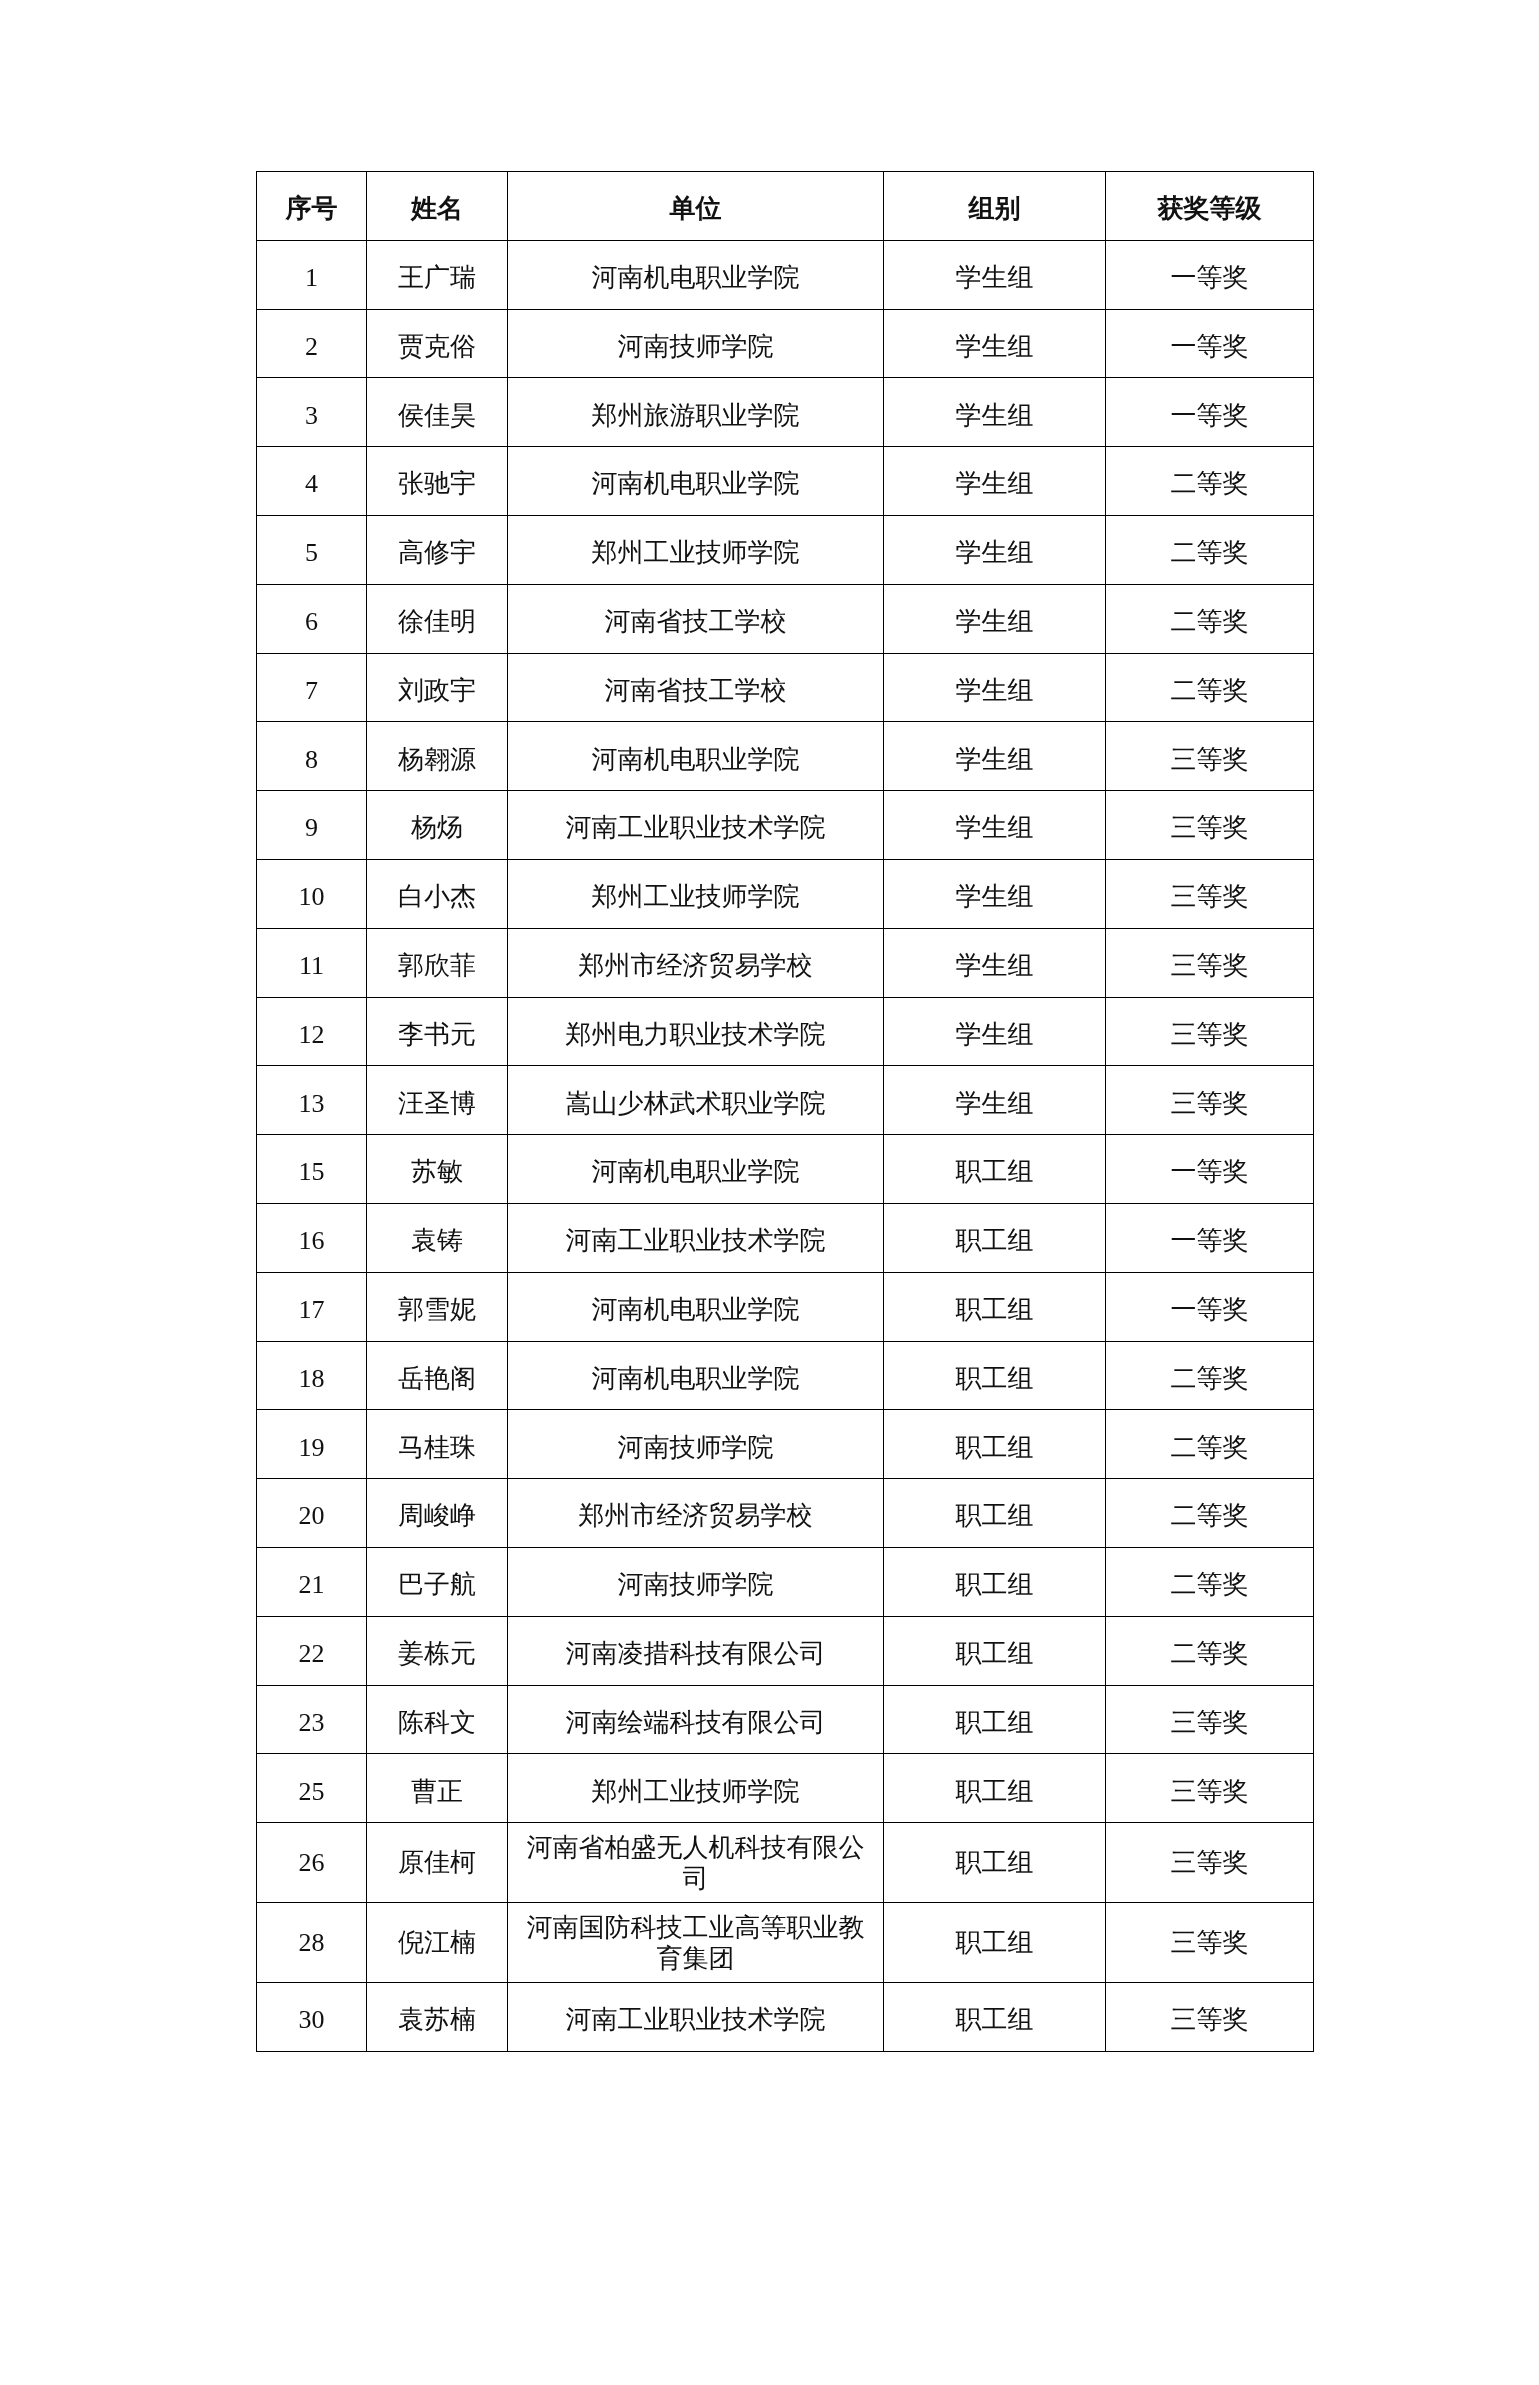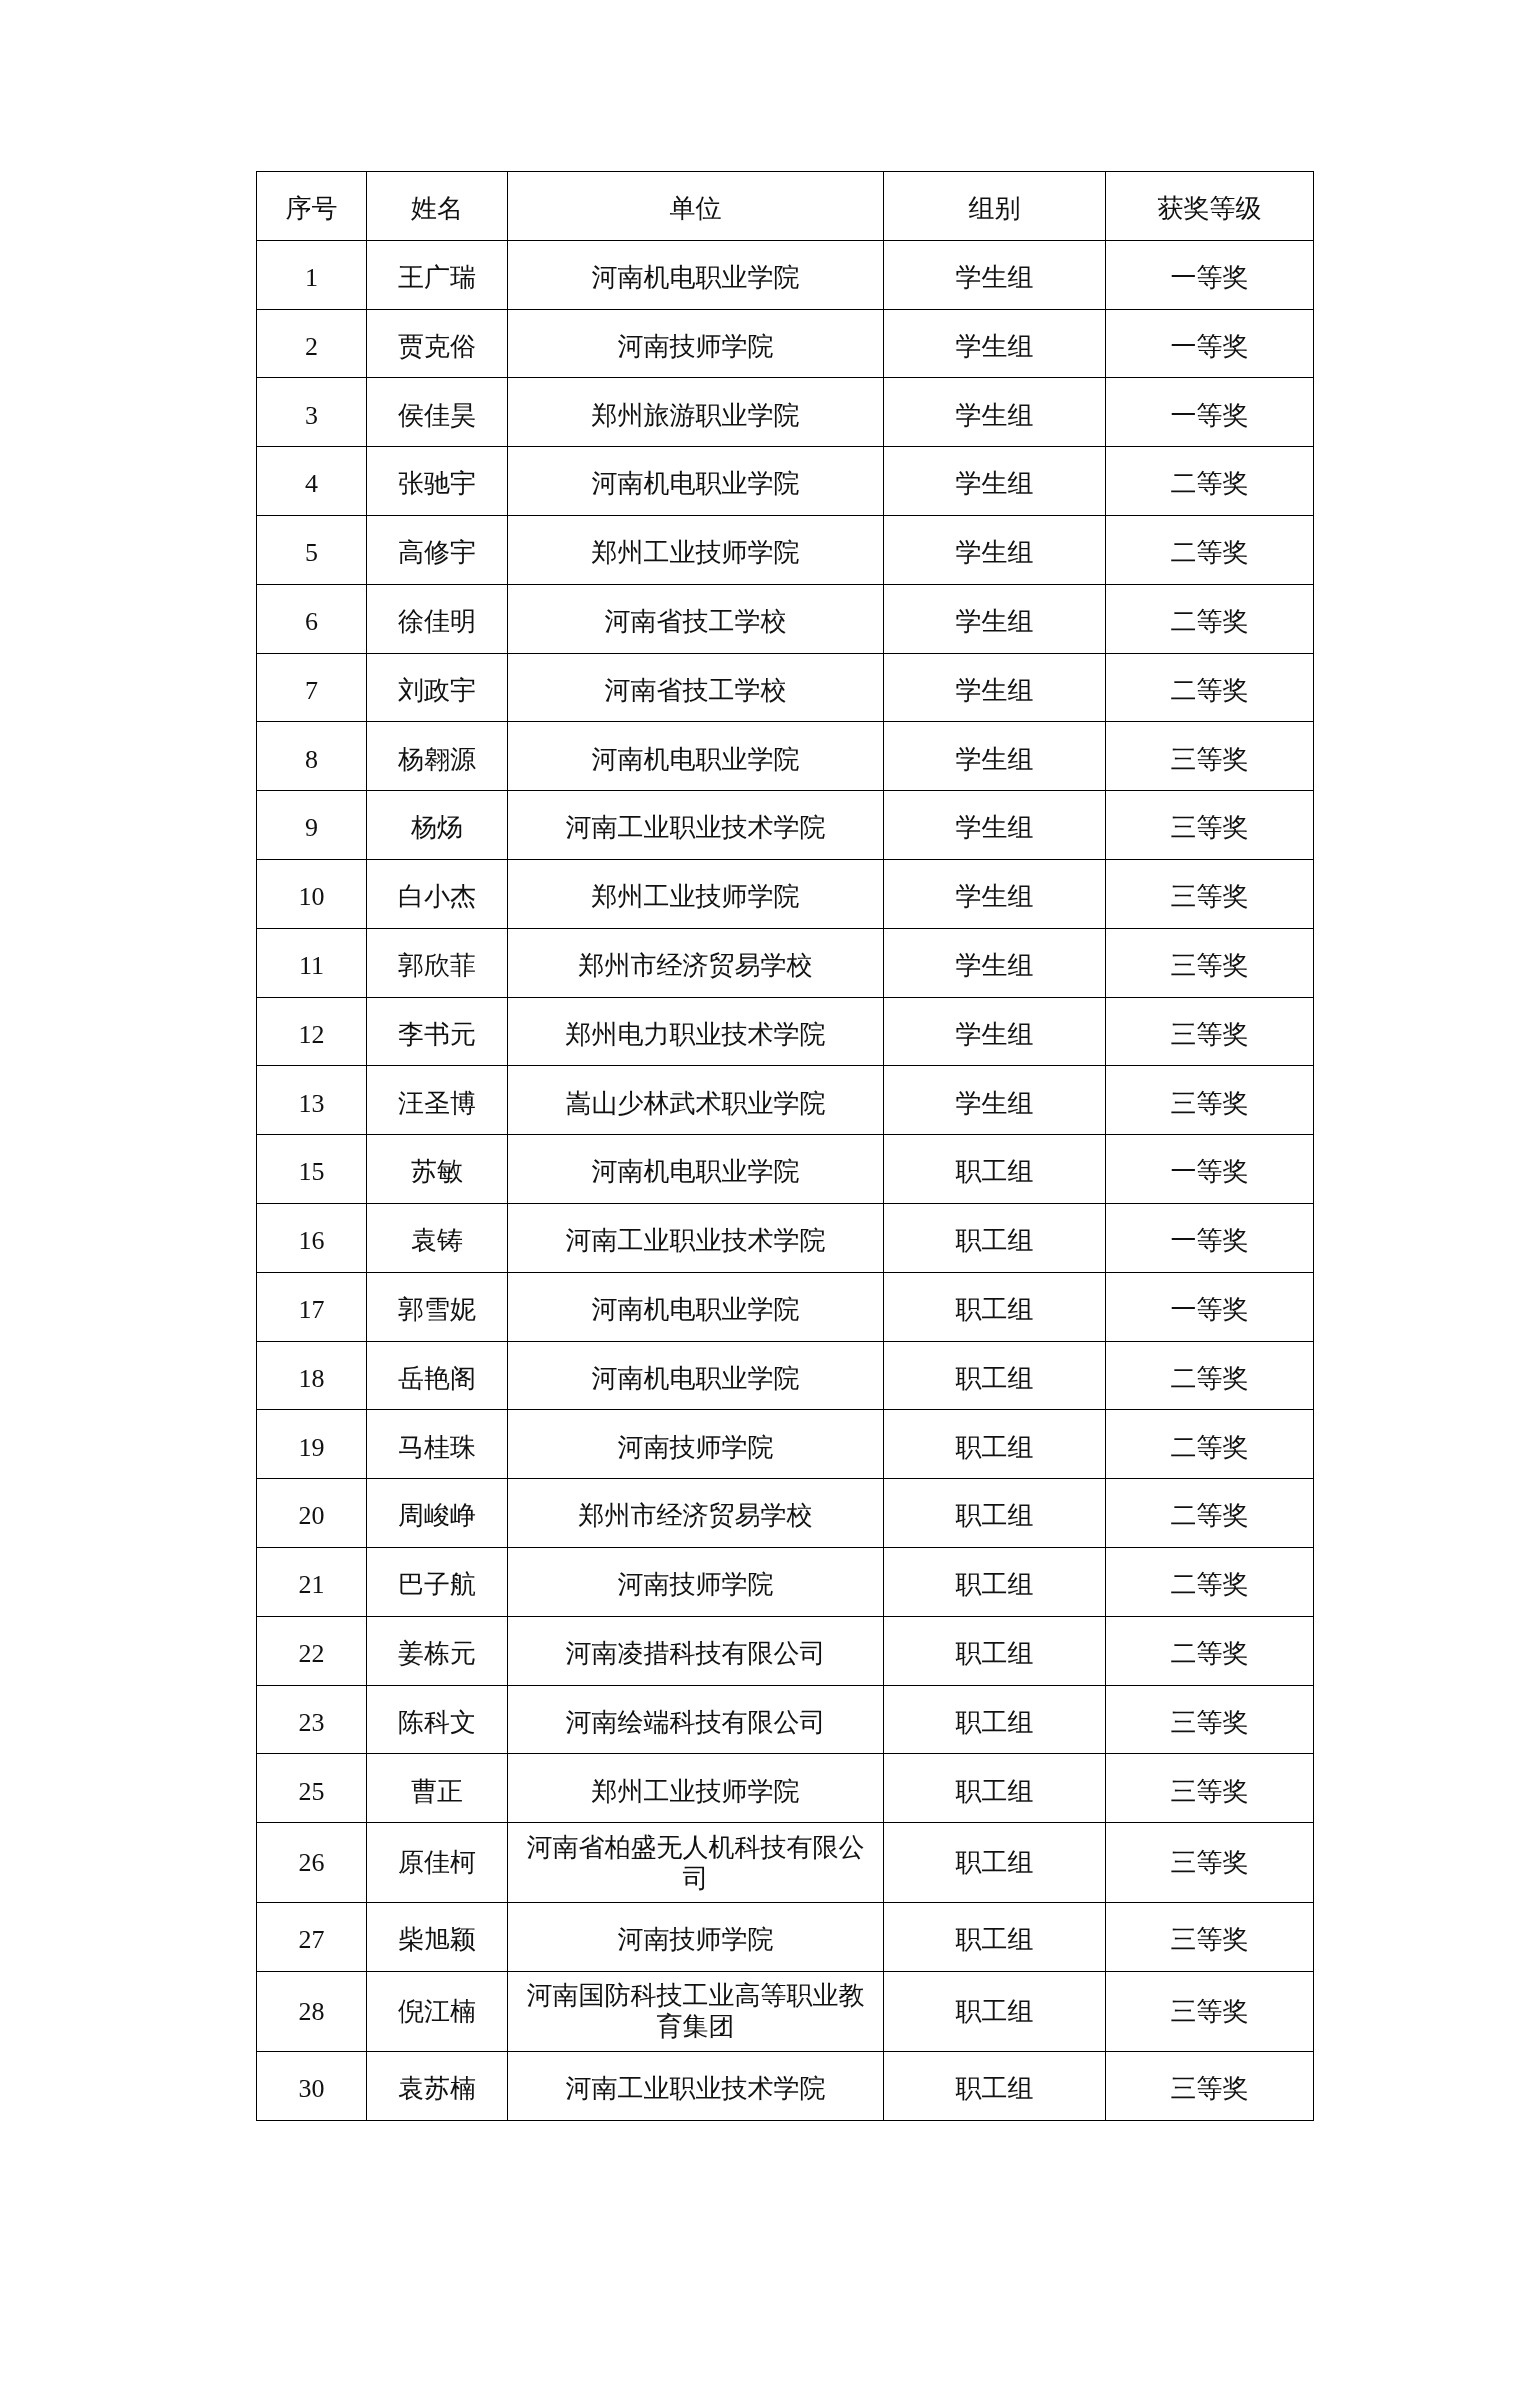--- a/index.html
+++ b/index.html
@@ -2,21 +2,21 @@
 <html><head>
 <meta charset="utf-8">
 <style>
   html, body { margin: 0; padding: 0; background: #ffffff; }
   body { width: 1540px; height: 2385px; position: relative; overflow: hidden;
          font-family: "DejaVu Serif", "Liberation Serif", serif; color: #111; }
   table.awards { position: absolute; left: 256px; top: 171px; width: 1056px;
                  border-collapse: collapse; table-layout: fixed; }
   table.awards td, table.awards th { border: 1.9px solid #000; text-align: center;
                  vertical-align: middle; padding: 0 5.8px; font-size: 26px; line-height: 31px; }
-  table.awards th { font-weight: normal; height: 62px; padding-top: 5.8px; text-align: center; }
+  table.awards th { font-weight: bold; height: 62px; padding-top: 5.8px; text-align: center; }
   table.awards td { height: 62px; padding-top: 5.8px; font-weight: normal; }
   table.awards td.org { line-height: 31px; }
   tr.tall td { height: 79px; padding-top: 0; }
   col.c1 { width: 110px; } col.c2 { width: 141px; } col.c3 { width: 376px; }
   col.c4 { width: 222px; } col.c5 { width: 208px; }
   .num { font-family: "Liberation Serif", serif; font-size: 27px; }
 </style>
 </head>
 <body>
 
@@ -199,27 +199,20 @@
         <td>职工组</td>
         <td>三等奖</td>
       </tr>
       <tr class="tall">
         <td class="num">26</td>
         <td>原佳柯</td>
         <td class="org">河南省柏盛无人机科技有限公司</td>
         <td>职工组</td>
         <td>三等奖</td>
       </tr>
-      <tr>
-        <td class="num">27</td>
-        <td>柴旭颖</td>
-        <td class="org">河南技师学院</td>
-        <td>职工组</td>
-        <td>三等奖</td>
-      </tr>
       <tr class="tall">
         <td class="num">28</td>
         <td>倪江楠</td>
         <td class="org">河南国防科技工业高等职业教育集团</td>
         <td>职工组</td>
         <td>三等奖</td>
       </tr>
       <tr>
         <td class="num">30</td>
         <td>袁苏楠</td>

